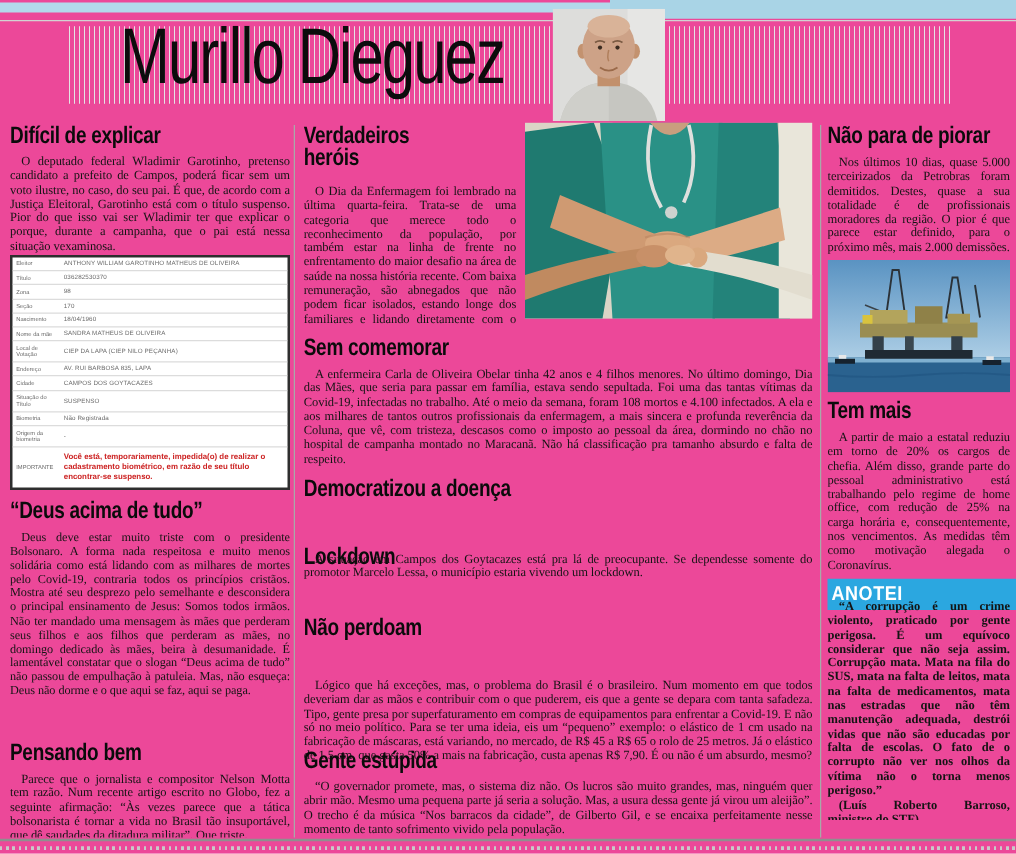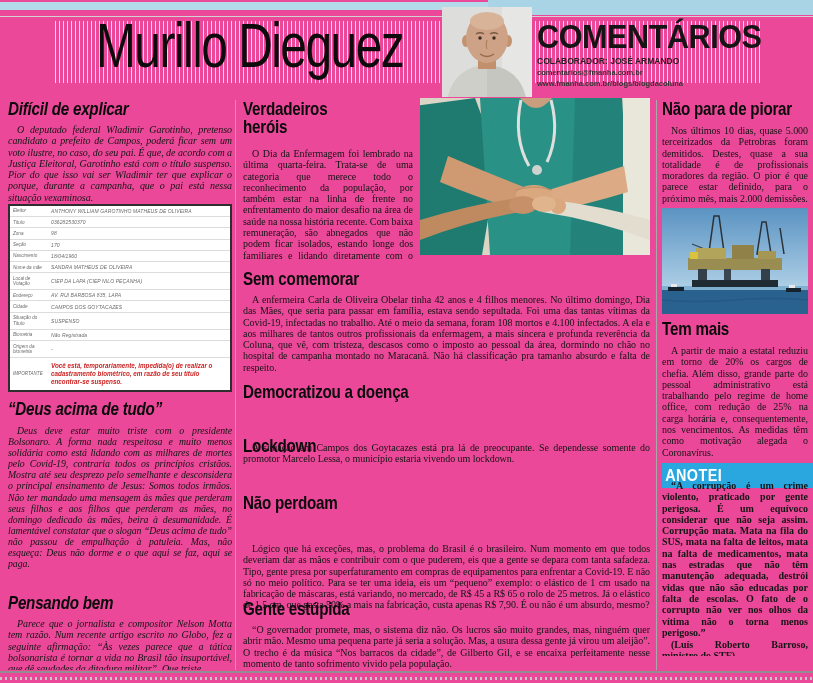--- a/index.html
+++ b/index.html
@@ -20,21 +20,21 @@
   .cm-block{position:absolute;left:537px;top:2px;width:270px;}
   .cm-title{font-family:"Liberation Sans",sans-serif;font-weight:700;font-size:34px;
             letter-spacing:-0.5px;white-space:nowrap;color:#151515;line-height:1;
             transform:scaleX(.9);transform-origin:0 0;}
   .cm-sub1{margin-top:3px;font-family:"Liberation Sans",sans-serif;font-weight:700;
            font-size:8.5px;color:#222;}
   .cm-sub2{margin-top:2px;font-family:"Liberation Sans",sans-serif;font-weight:700;
            font-size:7.5px;color:#333;}
   
   .col{position:absolute;top:100px;height:570px;}
-  .col1{left:8px;width:224px;font-style:italic;}
+  .col1{left:8px;width:224px;}
   .col2{left:243px;width:407px;}
   .col3{left:662px;width:146px;}
   .vdiv{position:absolute;top:100px;width:1px;height:570px;background:#a9a9a9;}
   .vdiv1{left:235px;} .vdiv2{left:656px;}
   .h{position:absolute;font-family:"Liberation Sans",sans-serif;font-weight:700;
      font-size:19px;line-height:.95;letter-spacing:-0.3px;color:#0b0b0b;
      width:125%;transform:scaleX(.8);transform-origin:0 0;}
   .b{position:absolute;font-size:10px;line-height:11.3px;text-align:justify;
      text-indent:9px;color:#141414;overflow:hidden;letter-spacing:-0.05px;}
   
@@ -99,26 +99,20 @@
         <ellipse cx="66" cy="34" rx="4" ry="6" fill="#c3926f"></ellipse>
         <ellipse cx="45" cy="31" rx="21" ry="25" fill="#cda287"></ellipse>
         <ellipse cx="45" cy="14" rx="17" ry="9" fill="#d9b398"></ellipse>
         <path d="M34,27 q4,-2.5 8,0" stroke="#7a5a42" stroke-width="1.4" fill="none"></path>
         <path d="M48,27 q4,-2.5 8,0" stroke="#7a5a42" stroke-width="1.4" fill="none"></path>
         <circle cx="38" cy="31" r="1.7" fill="#3a2b20"></circle>
         <circle cx="52" cy="31" r="1.7" fill="#3a2b20"></circle>
         <path d="M45,33 q-1.5,6 0,9" stroke="#b07f5c" stroke-width="1.2" fill="none"></path>
         <path d="M38,47 q7,5 14,0" stroke="#9a6a4a" stroke-width="1.4" fill="none"></path>
       </svg>
-    </div>
-    <div class="cm-block">
-      <div class="cm-title">COMENTÁRIOS</div>
-      <div class="cm-sub1">COLABORADOR: JOSÉ ARMANDO</div>
-      <div class="cm-sub2">comentarios@fmanha.com.br</div>
-      <div class="cm-sub2">www.fmanha.com.br/blogs/blogdacoluna</div>
     </div>
   </div>
 
   <div class="vdiv vdiv1"></div>
   <div class="vdiv vdiv2"></div>
 
   <div class="col col1">
     <div class="h c1s1h">Difícil de explicar</div>
     <div class="b c1s1b" style="width:224px">O deputado federal Wladimir Garotinho, pretenso candidato a prefeito de Campos, poderá ficar sem um voto ilustre, no caso, do seu pai. É que, de acordo com a Justiça Eleitoral, Garotinho está com o título suspenso. Pior do que isso vai ser Wladimir ter que explicar o porque, durante a campanha, que o pai está nessa situação vexaminosa.</div>
 

